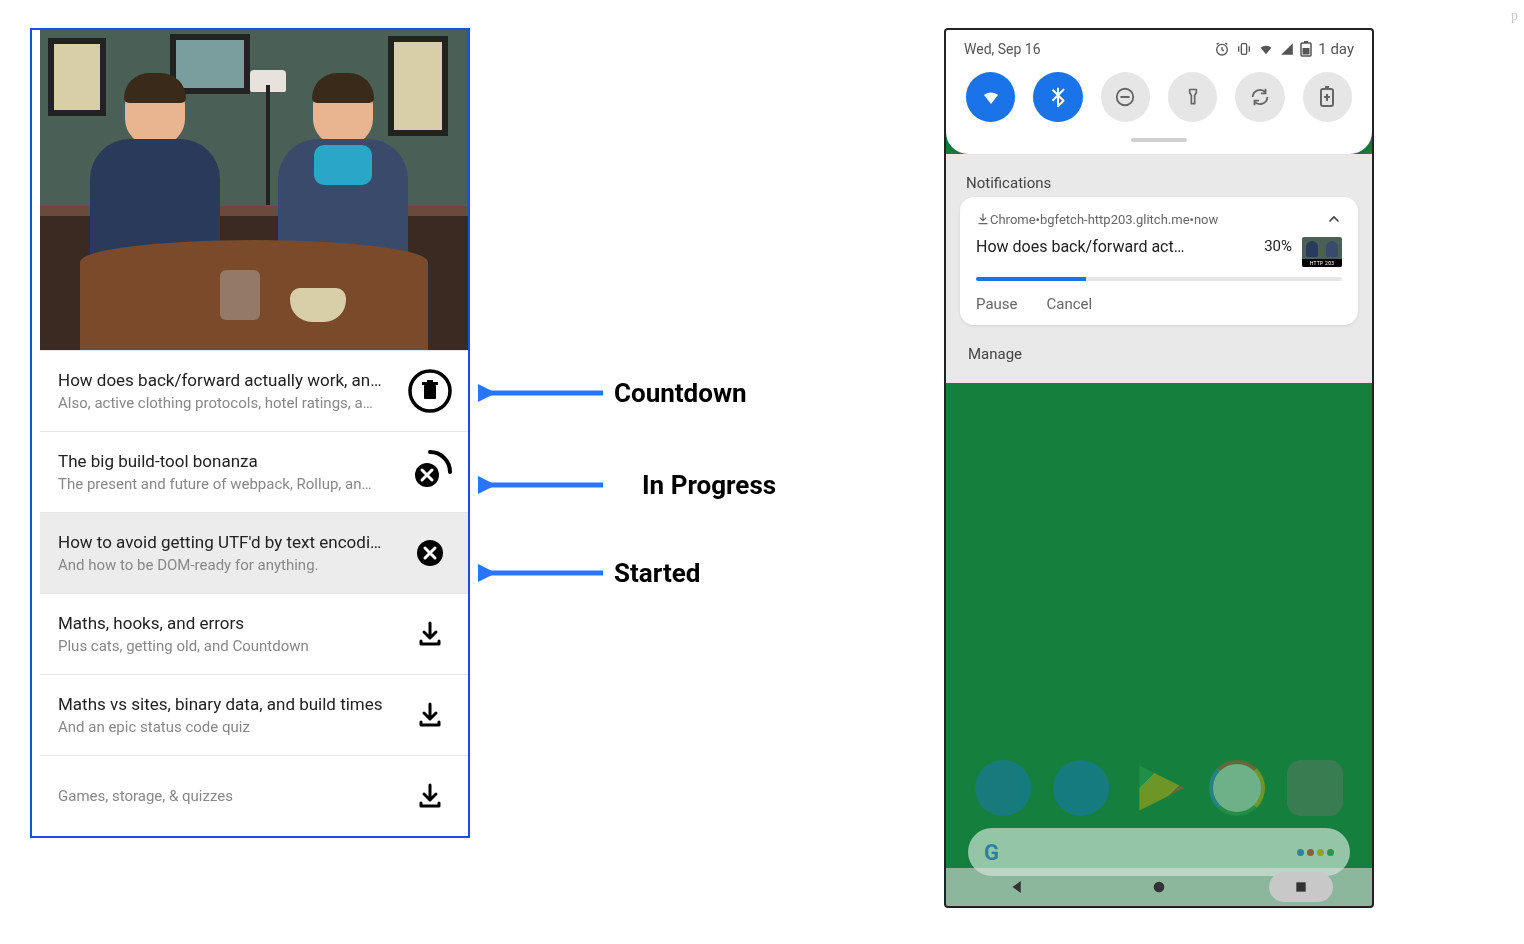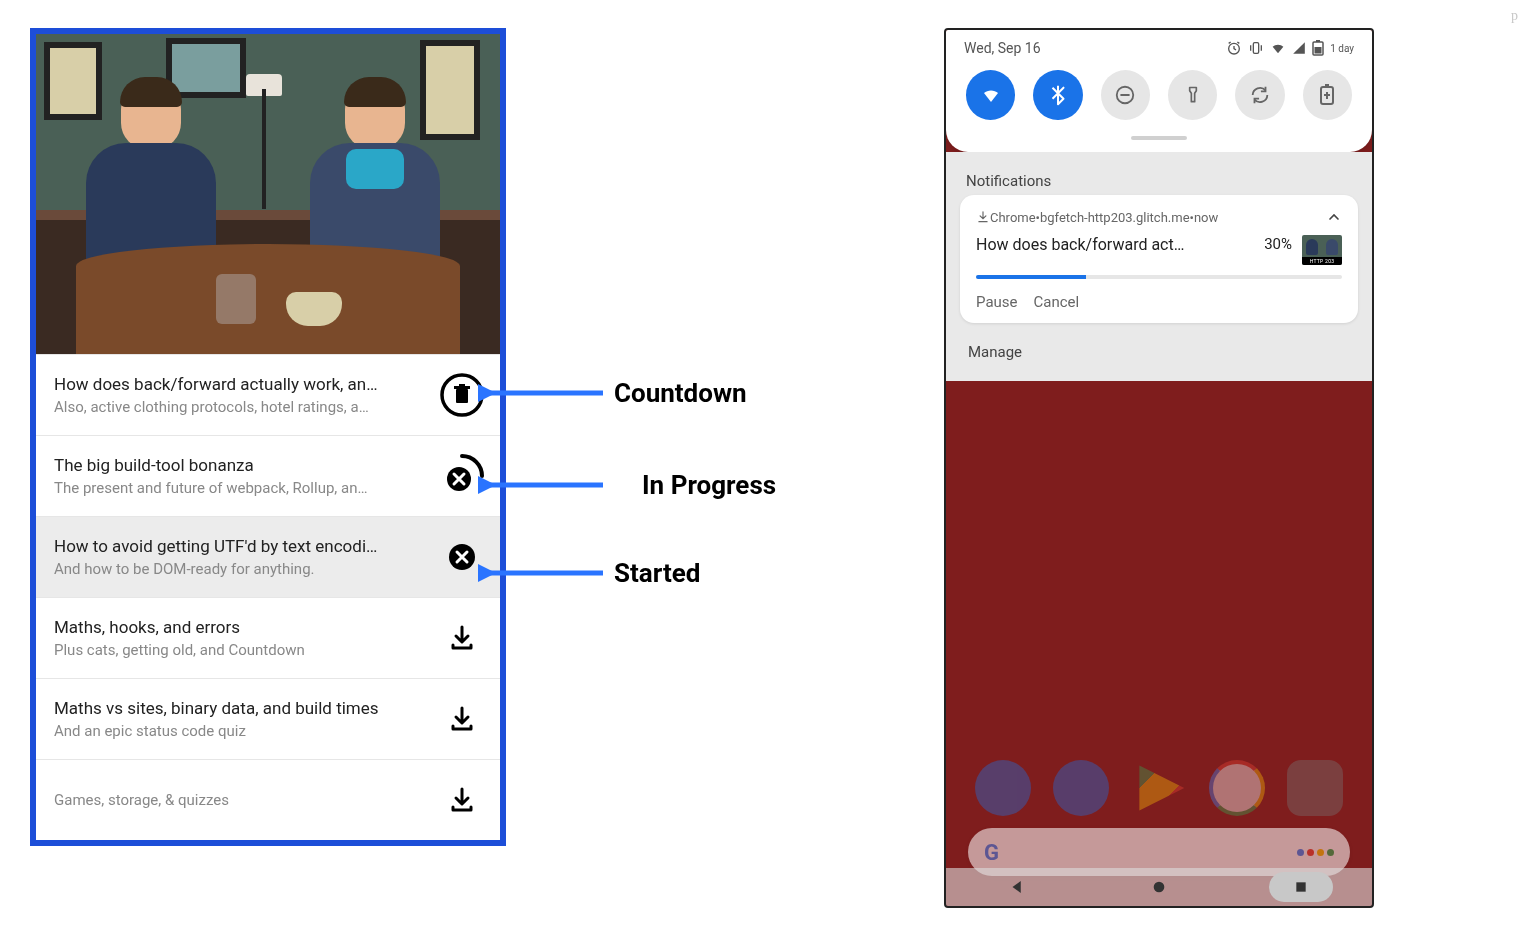--- a/index.html
+++ b/index.html
@@ -9,23 +9,24 @@
       width: 1524px;
       height: 944px;
       position: relative;
     }
     
     
     .left-panel {
       position: absolute;
       left: 30px;
       top: 28px;
-      width: 476px;
-      border: 6px solid #1d4ed8;
+      width: 440px;
+      border: 2px solid #1d4ed8;
       background: #fff;
+      padding-left: 8px;
     }
     .hero-image {
       width: 100%;
       height: 320px;
       position: relative;
       overflow: hidden;
       background: #5a6b5a;
     }
     
     .hero-image .wall { position:absolute; inset:0; background: linear-gradient(#4a6056 0 55%, #6a4a3a 55% 58%, #3a2a22 58% 100%);} 
@@ -90,21 +91,21 @@
 
     
     .phone {
       position: absolute;
       right: 150px;
       top: 28px;
       width: 430px;
       height: 880px;
       border: 2px solid #222;
       border-radius: 4px;
-      background: #7f1d1d;
+      background: #15803d;
       overflow: hidden;
     }
     .shade-panel {
       background: #fff;
       border-radius: 0 0 22px 22px;
       padding-bottom: 6px;
       box-shadow: 0 2px 6px rgba(0,0,0,.15);
     }
     .qs-header {
       display:flex; align-items:center; justify-content:space-between;
@@ -137,21 +138,21 @@
     .notif-pct { font-size:15px; color:#222; margin:0 10px;}
     .notif-thumb {
       width:40px; height:30px; position:relative; overflow:hidden; border-radius:2px;
       background:#4a6056;
     }
     .notif-thumb .b1{position:absolute;left:4px;top:4px;width:12px;height:16px;background:#2a3a5a;border-radius:6px 6px 2px 2px;}
     .notif-thumb .b2{position:absolute;right:4px;top:4px;width:12px;height:16px;background:#3a4a6a;border-radius:6px 6px 2px 2px;}
     .notif-thumb .tag{position:absolute;bottom:0;left:0;right:0;height:8px;background:#000;color:#fff;font-size:5px;text-align:center;line-height:8px;letter-spacing:.3px;}
     .progress-track { height:4px; background:#e6e6e6; border-radius:2px; margin-top:10px; overflow:hidden;}
     .progress-fill { height:100%; background:#1a73e8; }
-    .notif-actions { display:flex; gap:16px; margin-top:14px; }
+    .notif-actions { display:flex; gap:29px; margin-top:14px; }
     .notif-action { font-size:15px; color:#666; cursor:pointer;}
     
     .manage-label { font-size:15px; color:#444; padding:20px 8px;}
 
     
     .home-bg {
       position:absolute; inset:0; z-index:-1;
       background: #e9e9e9;
     }
     .dock {
@@ -342,21 +343,21 @@
             <path d="M12 20l8-10c-4-4-12-4-16 0z" fill="#555"></path>
           </svg>
         <svg width="14" height="14" viewBox="0 0 24 24">
             <path d="M2 22L22 2V22z" fill="#555"></path>
           </svg>
         <svg width="12" height="16" viewBox="0 0 12 16">
             <rect x="1" y="2" width="10" height="13" rx="1" fill="none" stroke="#555" stroke-width="1.5"></rect>
             <rect x="4" y="0" width="4" height="2" fill="#555"></rect>
             <rect x="2.5" y="7" width="7" height="6.5" fill="#555"></rect>
           </svg>
-        <span style="font-size:10px;text-align:center;">1 day</span>
+        <span style="font-size:15px;text-align:center;">1 day</span>
       </span>
     </div>
     <div class="qs-toggles">
       <div class="toggle on">
         <svg width="24" height="24" viewBox="0 0 24 24">
             <path d="M12 19l7-9c-3.5-3.5-10.5-3.5-14 0z" fill="#fff"></path>
           </svg>
       </div>
       <div class="toggle on">
         <svg width="22" height="22" viewBox="0 0 24 24">

